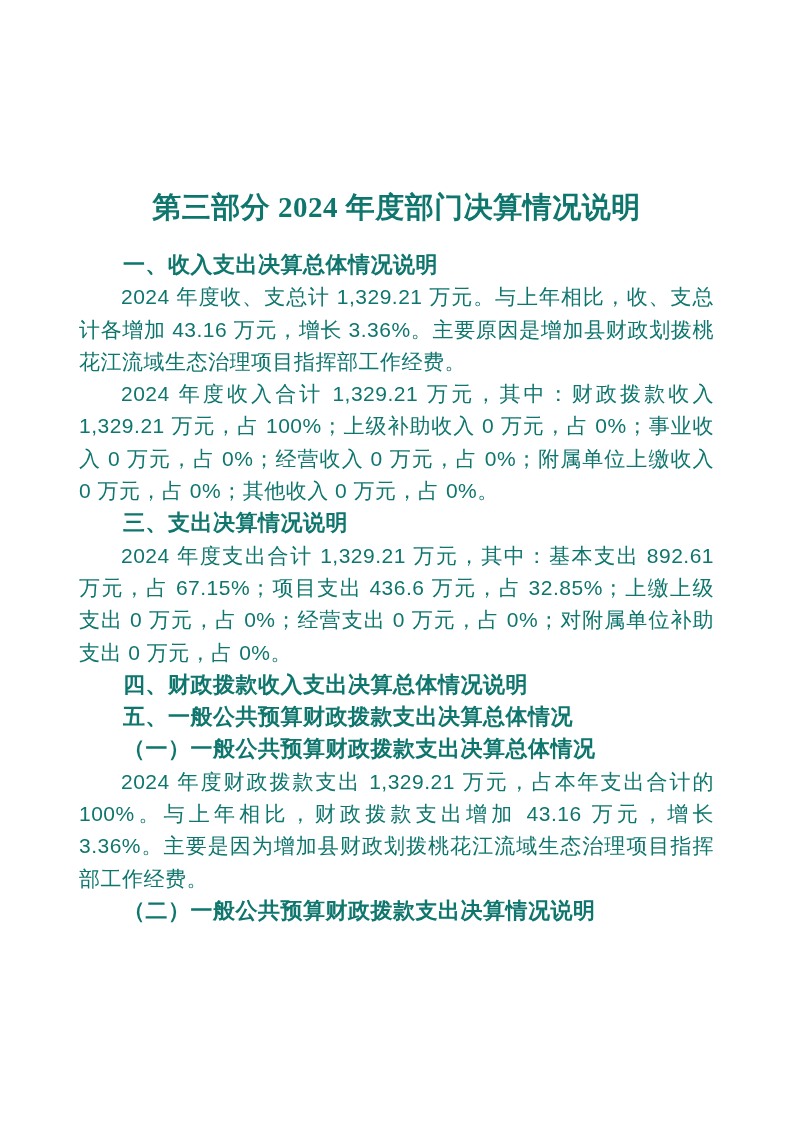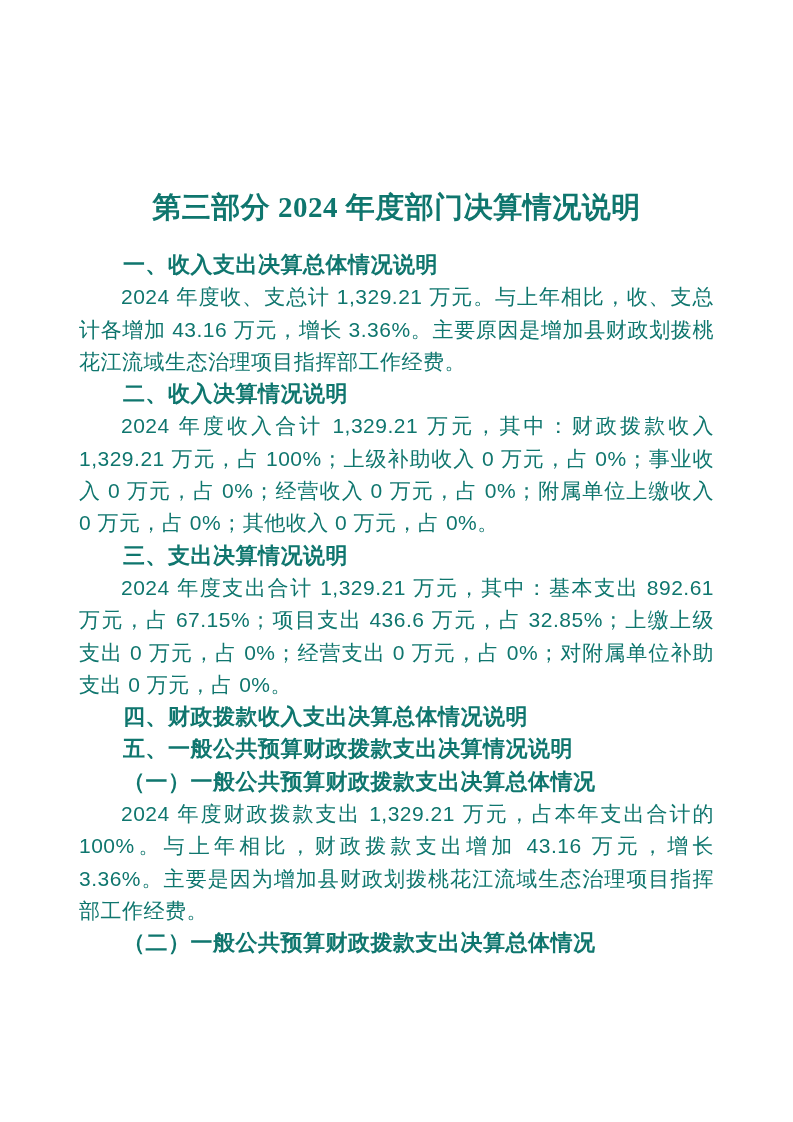--- a/index.html
+++ b/index.html
@@ -52,28 +52,27 @@
 </head>
 <body>
 
 <div class="page">
 
   <h1 class="doc-title">第三部分 2024 年度部门决算情况说明</h1>
 
   <h2 class="sec-heading">一、收入支出决算总体情况说明</h2>
   <p class="body-para">2024 年度收、支总计 1,329.21 万元。与上年相比，收、支总计各增加 43.16 万元，增长 3.36%。主要原因是增加县财政划拨桃花江流域生态治理项目指挥部工作经费。</p>
 
-  <h2 class="sec-heading">二、收入决算情况说明</h2>
   <p class="body-para">2024 年度收入合计 1,329.21 万元，其中：财政拨款收入 1,329.21 万元，占 100%；上级补助收入 0 万元，占 0%；事业收入 0 万元，占 0%；经营收入 0 万元，占 0%；附属单位上缴收入 0 万元，占 0%；其他收入 0 万元，占 0%。</p>
 
   <h2 class="sec-heading">三、支出决算情况说明</h2>
   <p class="body-para">2024 年度支出合计 1,329.21 万元，其中：基本支出 892.61 万元，占 67.15%；项目支出 436.6 万元，占 32.85%；上缴上级支出 0 万元，占 0%；经营支出 0 万元，占 0%；对附属单位补助支出 0 万元，占 0%。</p>
 
   <h2 class="sec-heading">四、财政拨款收入支出决算总体情况说明</h2>
 
-  <h2 class="sec-heading">五、一般公共预算财政拨款支出决算情况说明</h2>
+  <h2 class="sec-heading">五、一般公共预算财政拨款支出决算总体情况</h2>
 
   <h3 class="sec-heading">（一）一般公共预算财政拨款支出决算总体情况</h3>
   <p class="body-para">2024 年度财政拨款支出 1,329.21 万元，占本年支出合计的 100%。与上年相比，财政拨款支出增加 43.16 万元，增长 3.36%。主要是因为增加县财政划拨桃花江流域生态治理项目指挥部工作经费。</p>
 
-  <h3 class="sec-heading">（二）一般公共预算财政拨款支出决算总体情况</h3>
+  <h3 class="sec-heading">（二）一般公共预算财政拨款支出决算情况说明</h3>
 
 </div>
 
 </body></html>

